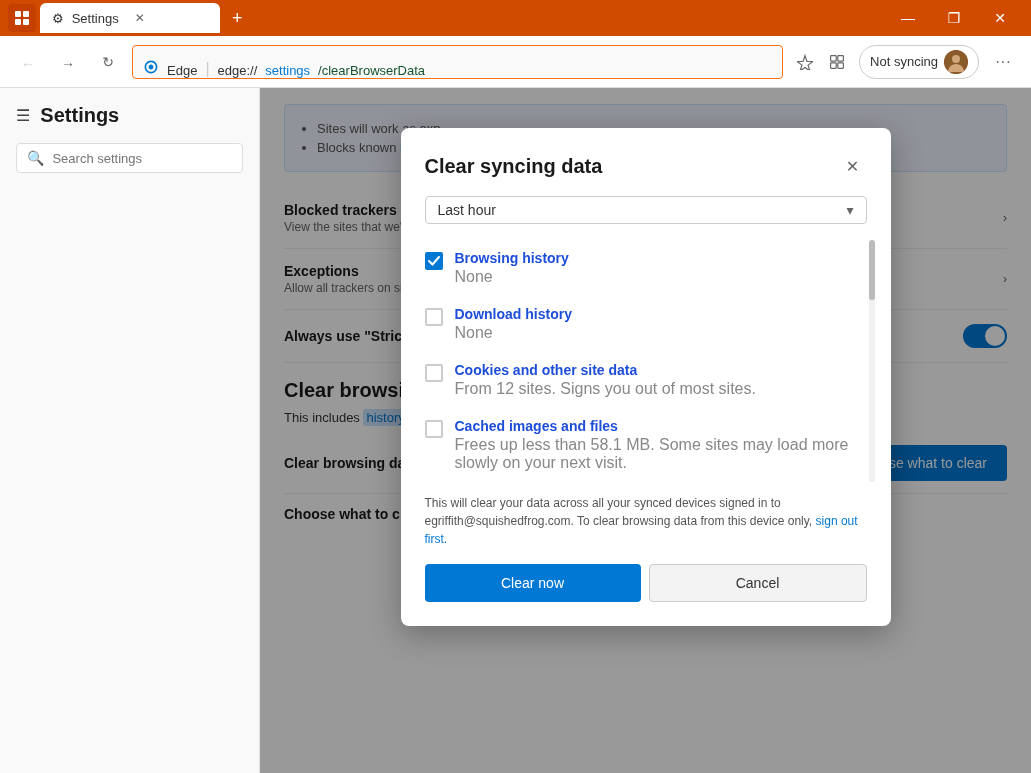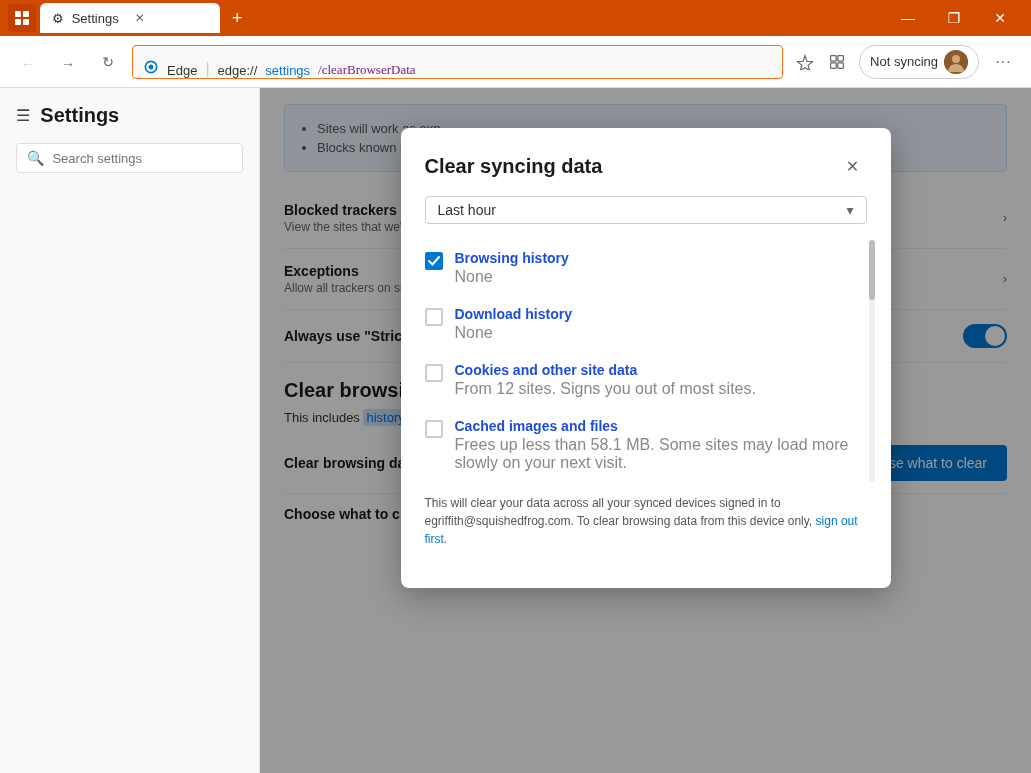--- a/index.html
+++ b/index.html
@@ -200,21 +200,21 @@
     <span class="edge-logo">
       <svg width="16" height="16" viewBox="0 0 20 20">
         <path d="M10 2C5.6 2 2 5.6 2 10s3.6 8 8 8 8-3.6 8-8-3.6-8-8-8zm0 14c-3.3 0-6-2.7-6-6s2.7-6 6-6 6 2.7 6 6-2.7 6-6 6z" fill="#0078d4"></path>
         <path d="M7 10c0-1.7 1.3-3 3-3s3 1.3 3 3-1.3 3-3 3-3-1.3-3-3z" fill="#0078d4"></path>
       </svg>
     </span>
     <span class="edge-label">Edge</span>
     <span class="separator">|</span>
     <span style="color:#333;font-size:13px;">edge://</span>
       <span style="color:#0078d4;font-size:13px;">settings</span>
-      <span style="color:#701a75;font-size:13px;font-family:Liberation Serif, serif;">/clearBrowserData</span>
+      <span style="color:#14532d;font-size:13px;">/clearBrowserData</span>
   </div>
   <div class="address-icons">
     <div class="addr-icon">
       <svg width="16" height="16" viewBox="0 0 20 20">
           <path d="M10 2l2.4 7.4H20l-6.2 4.5 2.4 7.4L10 17l-6.2 4.3 2.4-7.4L0 9.4h7.6z" fill="none" stroke="#666" stroke-width="1.5"></path>
         </svg>
     </div>
     <div class="addr-icon">
       <svg width="16" height="16" viewBox="0 0 20 20">
           <rect x="2" y="2" width="7" height="7" fill="none" stroke="#666" stroke-width="1.5" rx="1"></rect>
@@ -356,16 +356,20 @@
 
           <div style="position:absolute;right:-8px;top:0;width:6px;height:100%;background:#f0f0f0;border-radius:3px;">
             <div style="width:6px;height:60px;background:#bbb;border-radius:3px;position:absolute;top:0;"></div>
           </div>
         </div>
 
         <div class="sync-notice">
           <span>This will clear your data across all your synced devices signed in to egriffith@squishedfrog.com. To clear browsing data from this device only, </span><a href="#">sign out first.</a>
         </div>
 
+        <div class="modal-footer">
+          <button class="btn-clear">Clear now</button>
+          <button class="btn-cancel">Cancel</button>
+        </div>
       </div>
     </div>
   </div>
 </div>
 
 </body></html>

